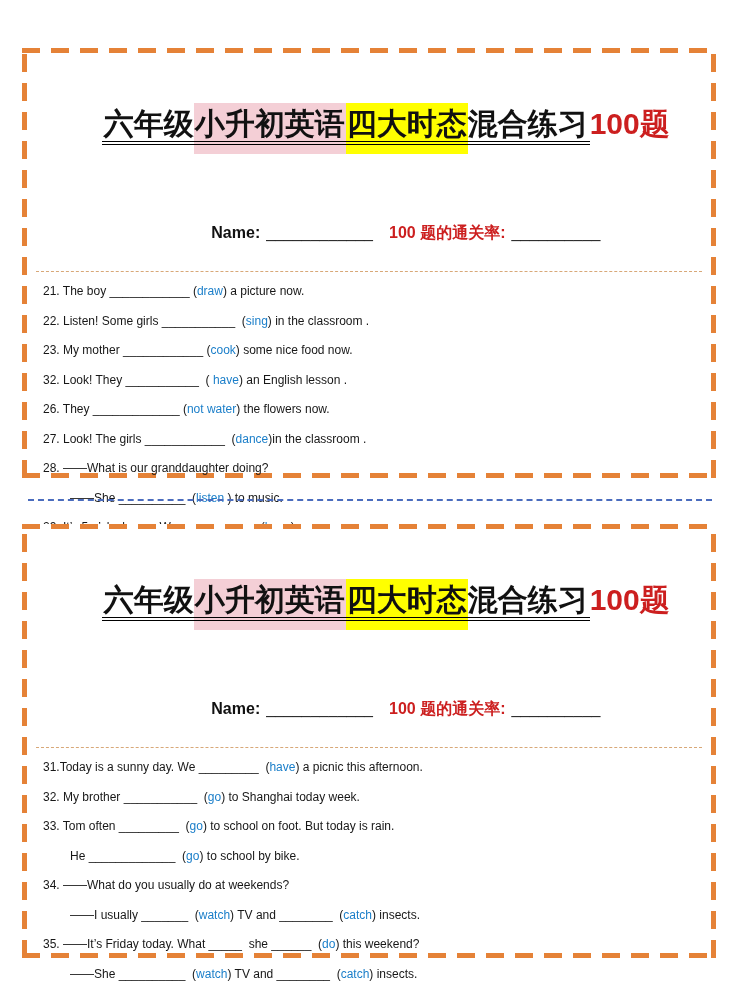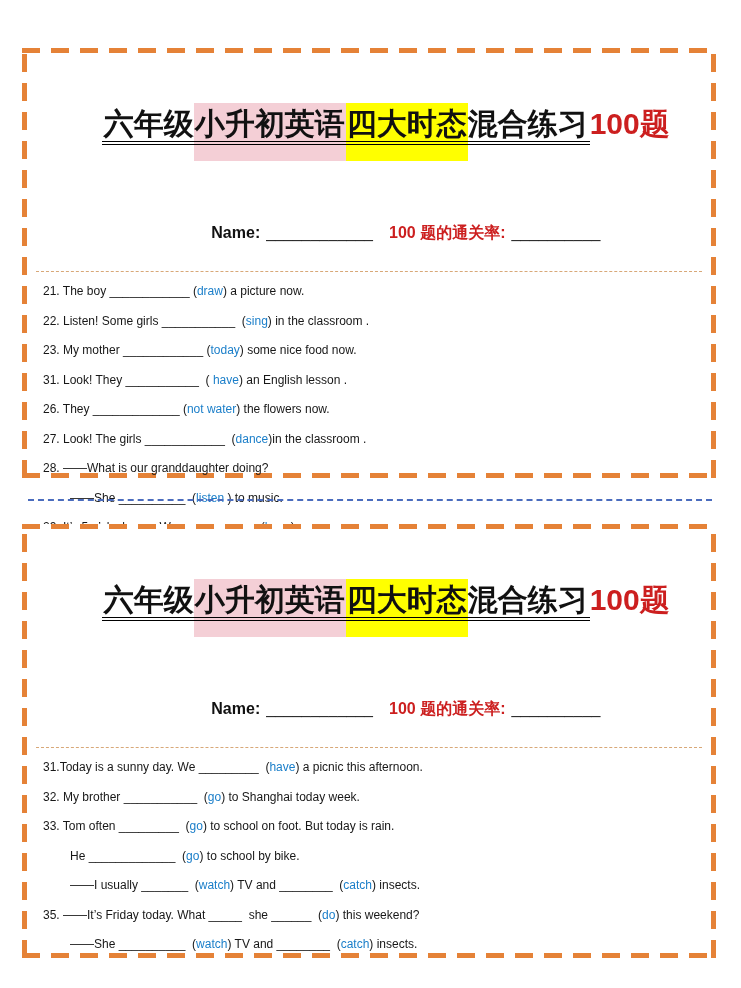--- a/index.html
+++ b/index.html
@@ -35,21 +35,21 @@
   .title {
     text-align:center; margin-top:5px;
     font-size:30px; font-weight:bold; line-height:42px;
     color:#111; white-space:pre;
   }
   .title-main { position:relative; padding:0 2px; }
   .title-main::after {
     content:""; position:absolute; left:0; right:0; bottom:-5px;
     height:2px; border-top:1px solid #000; border-bottom:1px solid #000;
   }
-  .hl { padding:4px 1px 21px 1px; }
+  .hl { padding:4px 1px 14px 1px; }
   .hl-pink   { background:#f4cfd6; }
   .hl-yellow { background:#ffff00; }
   .title-count { color:#cc1f1f; }
 
   .name-row {
     margin-top:16px; text-align:center; padding-left:56px;
     font-size:16px; line-height:20px; white-space:pre; color:#111;
   }
   .name-label { font-weight:bold; margin-right:6px; }
   .name-rate  { font-weight:bold; color:#cc1f1f; margin:0 6px 0 16px;text-align:right; }
@@ -73,22 +73,22 @@
   <div class="title">
     <span class="title-main"><span>六年级</span><span class="hl hl-pink">小升初英语</span><span class="hl hl-yellow">四大时态</span><span>混合练习</span></span><span class="title-count">100题</span>
   </div>
   <div class="name-row">
     <span class="name-label">Name:</span><span class="blank">____________</span><span class="name-rate">100 题的通关率:</span><span class="blank">__________</span>
   </div>
   <div class="qdivider"></div>
   <div class="questions">
       <div class="qline"><span class="t">21. The boy ____________ (</span><span class="h">draw</span><span class="t">) a picture now.</span></div>
       <div class="qline"><span class="t">22. Listen! Some girls ___________  (</span><span class="h">sing</span><span class="t">) in the classroom .</span></div>
-      <div class="qline"><span class="t">23. My mother ____________ (</span><span class="h">today</span><span class="t">) some nice food now.</span></div>
-      <div class="qline"><span class="t">31. Look! They ___________  ( </span><span class="h">have</span><span class="t">) an English lesson .</span></div>
+      <div class="qline"><span class="t">23. My mother ____________ (</span><span class="h">cook</span><span class="t">) some nice food now.</span></div>
+      <div class="qline"><span class="t">32. Look! They ___________  ( </span><span class="h">have</span><span class="t">) an English lesson .</span></div>
       <div class="qline"><span class="t">26. They _____________ (</span><span class="h">not water</span><span class="t">) the flowers now.</span></div>
       <div class="qline"><span class="t">27. Look! The girls ____________  (</span><span class="h">dance</span><span class="t">)in the classroom .</span></div>
       <div class="qline"><span class="t">28. ——What is our granddaughter doing?</span></div>
       <div class="qline ind"><span class="t">——She __________  (</span><span class="h">listen</span><span class="t"> ) to music.</span></div>
       <div class="qline"><span class="t">29. It’s 5 o’clock now. We ___________  (</span><span class="h">have</span><span class="t">) supper now.</span></div>
       <div class="qline"><span class="t">30.______Helen__________  (</span><span class="h">wash</span><span class="t"> ) clothes?      Yes, she is.</span></div>
     </div>
 </div>
 
 <div class="sep"></div>
@@ -99,17 +99,18 @@
   </div>
   <div class="name-row">
     <span class="name-label">Name:</span><span class="blank">____________</span><span class="name-rate">100 题的通关率:</span><span class="blank">__________</span>
   </div>
   <div class="qdivider"></div>
   <div class="questions">
       <div class="qline"><span class="t">31.Today is a sunny day. We _________  (</span><span class="h">have</span><span class="t">) a picnic this afternoon.</span></div>
       <div class="qline"><span class="t">32. My brother ___________  (</span><span class="h">go</span><span class="t">) to Shanghai today week.</span></div>
       <div class="qline"><span class="t">33. Tom often _________  (</span><span class="h">go</span><span class="t">) to school on foot. But today is rain.</span></div>
       <div class="qline ind"><span class="t">He _____________  (</span><span class="h">go</span><span class="t">) to school by bike.</span></div>
+      <div class="qline"><span class="t">34. ——What do you usually do at weekends?</span></div>
       <div class="qline ind"><span class="t">——I usually _______  (</span><span class="h">watch</span><span class="t">) TV and ________  (</span><span class="h">catch</span><span class="t">) insects.</span></div>
       <div class="qline"><span class="t">35. ——It’s Friday today. What _____  she ______  (</span><span class="h">do</span><span class="t">) this weekend?</span></div>
       <div class="qline ind"><span class="t">——She __________  (</span><span class="h">watch</span><span class="t">) TV and ________  (</span><span class="h">catch</span><span class="t">) insects.</span></div>
     </div>
 </div>
 
 </body></html>

